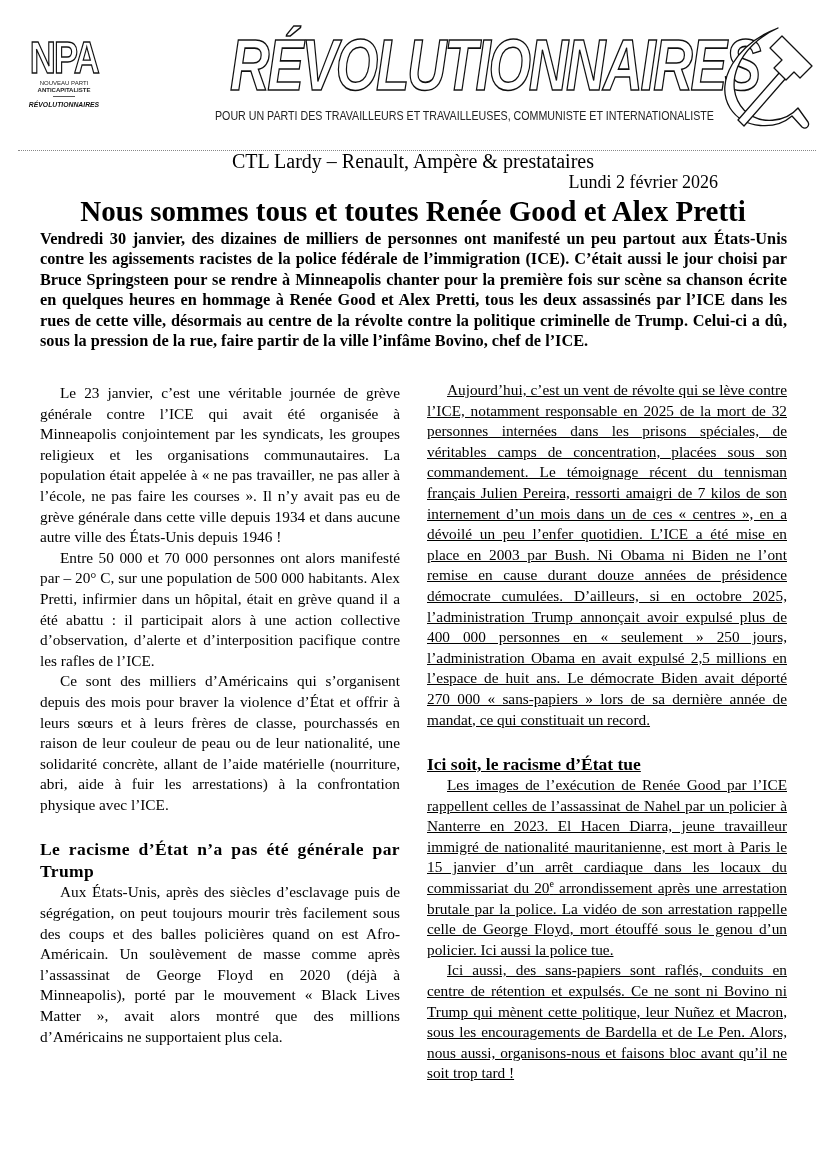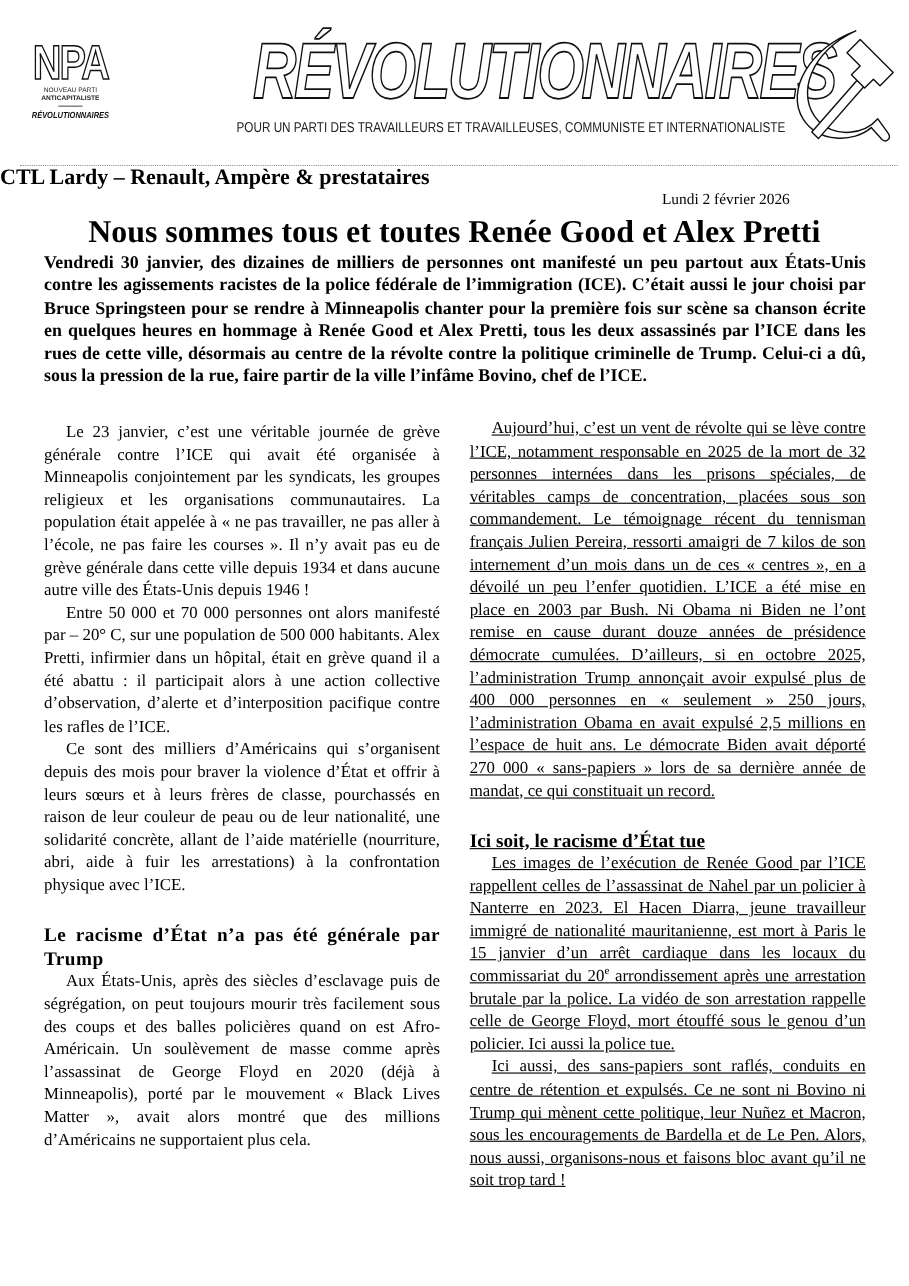--- a/index.html
+++ b/index.html
@@ -98,30 +98,31 @@
     .dotted-rule {
       position: absolute;
       left: 18px; top: 150px;
       width: 798px; height: 0;
       border-top: 1px dotted #888;
     }
     .section-name {
       position: absolute;
       left: 0; top: 149px;
       width: 826px;
+      text-align: center;
       font-size: 20px;
-      font-weight: bold;
+      font-weight: normal;
       line-height: 24px;
     }
     .issue-date {
       position: absolute;
       left: 560px; top: 174px;
       width: 158px;
       text-align: right;
-      font-size: 14px;
+      font-size: 18px;
       line-height: 16px;
     }
     .headline {
       position: absolute;
       left: 0; top: 194px;
       width: 826px;
       text-align: center;
       font-size: 29px;
       font-weight: bold;
       line-height: 34px;

